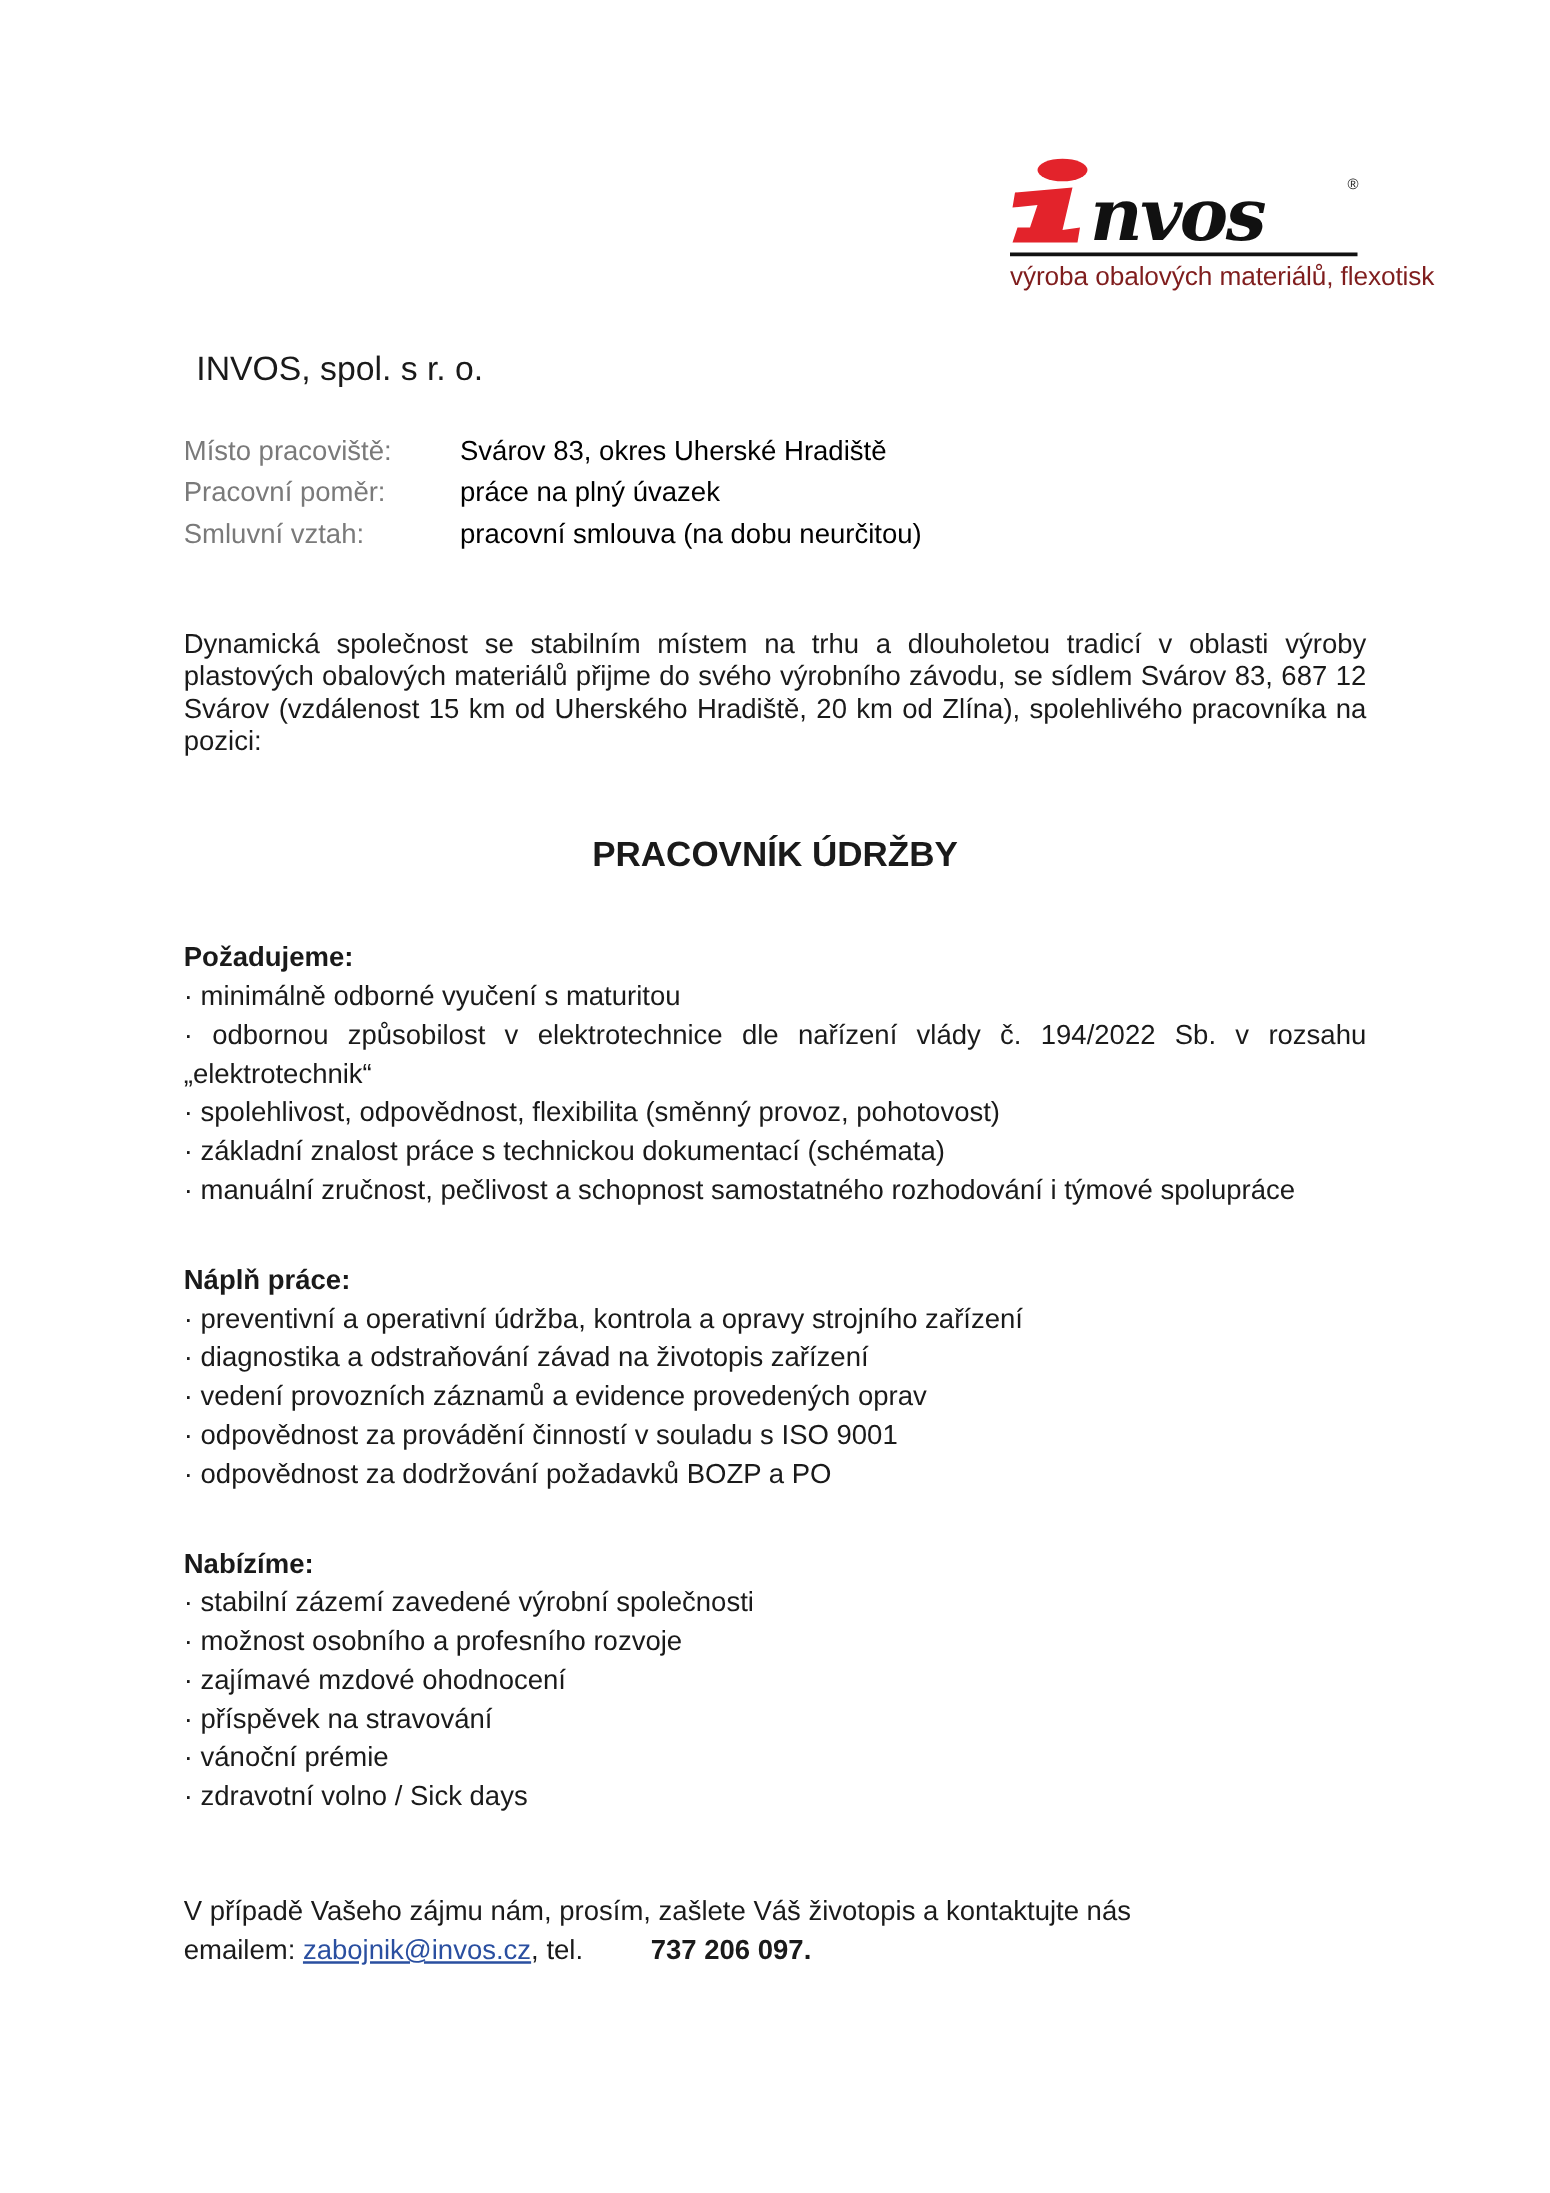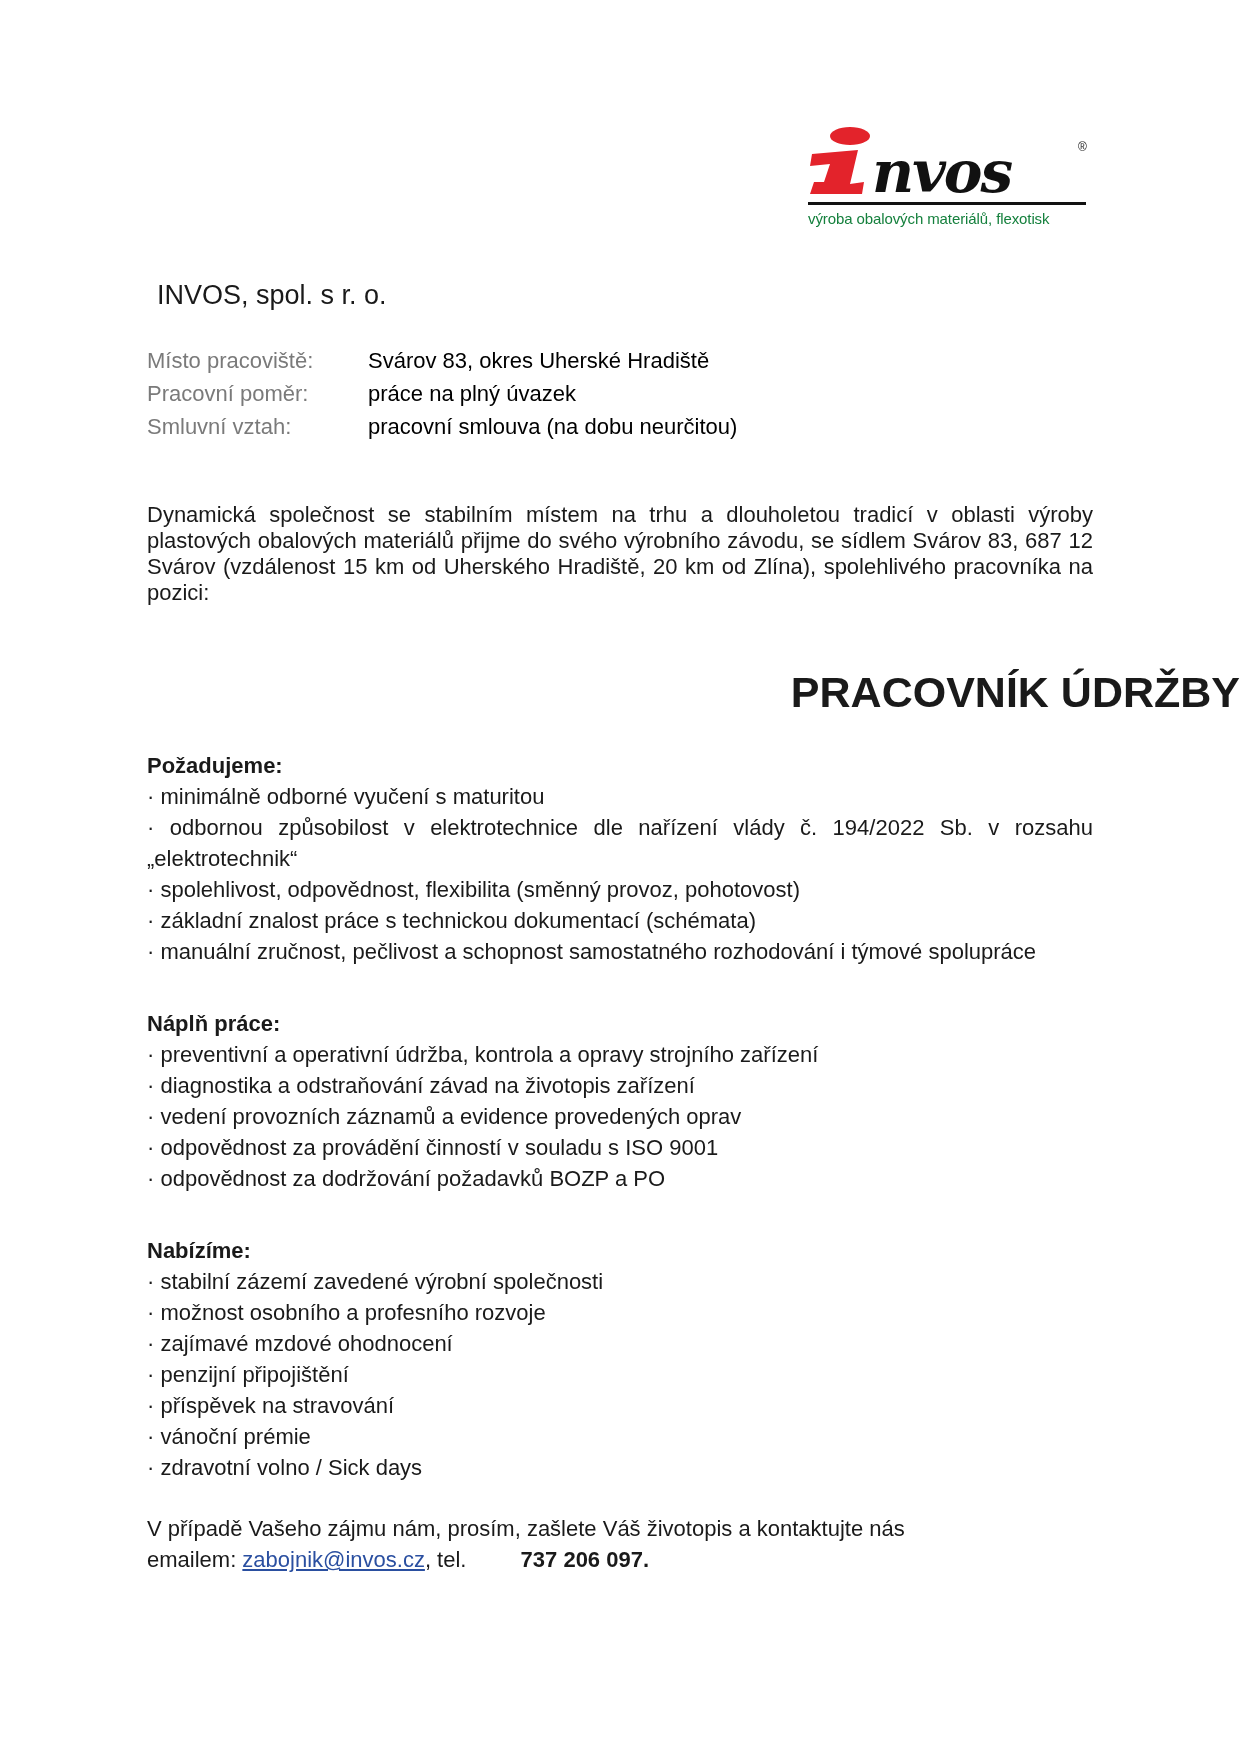--- a/index.html
+++ b/index.html
@@ -13,39 +13,39 @@
     .logo-word {
       position: absolute; left: 0; top: 0; height: 70px; width: 280px;
     }
     .logo-reg {
       position: absolute; left: 272px; top: 14px; font-size: 12px; color: #1a1a1a;
     }
     .logo-rule {
       position: absolute; left: 2px; top: 76px; width: 278px; height: 3px; background: #111;
     }
     .logo-tagline {
-      position: absolute; left: 2px; top: 84px; font-size: 15px; color: #15803d; white-space: nowrap;
+      position: absolute; left: 2px; top: 84px; font-size: 21px; color: #7f1d1d; white-space: nowrap;
       letter-spacing: -0.1px;
     }
     .company {
       position: absolute; left: 157px; top: 280px; font-size: 27px; font-weight: normal; color: #1a1a1a;
     }
     .info {
       position: absolute; left: 147px; top: 344px; font-size: 22px; line-height: 33px;
     }
     .info-row { display: flex; }
     .info-label { width: 221px; color: #7a7a7a; }
     .info-value { color: #000000; }
     .intro {
       position: absolute; left: 147px; top: 502px; width: 946px;
       font-size: 22px; line-height: 26px; text-align: justify; color: #1a1a1a;
     }
     .position-title {
-      position: absolute; left: 0; width: 1240px; top: 668px; text-align: right;
-      font-size: 43px; font-weight: bold; color: #1a1a1a;
+      position: absolute; left: 0; width: 1240px; top: 668px; text-align: center;
+      font-size: 28px; font-weight: bold; color: #1a1a1a;
     }
     .section { position: absolute; left: 147px; width: 946px; font-size: 22px; color: #1a1a1a; }
     .section-heading { font-weight: bold; line-height: 31px; }
     .section-item { line-height: 31px; }
     .section-item.just { text-align: justify; text-align-last: justify; }
     .sec-req { top: 750px; }
     .sec-work { top: 1008px; }
     .sec-offer { top: 1235px; }
     .contact {
       position: absolute; left: 147px; top: 1513px; font-size: 22px; line-height: 31px; color: #1a1a1a;
@@ -106,21 +106,20 @@
   <div class="section-item">· vedení provozních záznamů a evidence provedených oprav</div>
   <div class="section-item">· odpovědnost za provádění činností v souladu s ISO 9001</div>
   <div class="section-item">· odpovědnost za dodržování požadavků BOZP a PO</div>
 </div>
 
 <div class="section sec-offer">
   <div class="section-heading">Nabízíme:</div>
   <div class="section-item">· stabilní zázemí zavedené výrobní společnosti</div>
   <div class="section-item">· možnost osobního a profesního rozvoje</div>
   <div class="section-item">· zajímavé mzdové ohodnocení</div>
-  <div class="section-item">· penzijní připojištění</div>
   <div class="section-item">· příspěvek na stravování</div>
   <div class="section-item">· vánoční prémie</div>
   <div class="section-item">· zdravotní volno / Sick days</div>
 </div>
 
 <div class="contact">
   <div>V případě Vašeho zájmu nám, prosím, zašlete Váš životopis a kontaktujte nás</div>
   <div><span>emailem: </span><a href="mailto:zabojnik@invos.cz">zabojnik@invos.cz</a><span>, tel. </span><span class="phone">737 206 097.</span></div>
 </div>
 

